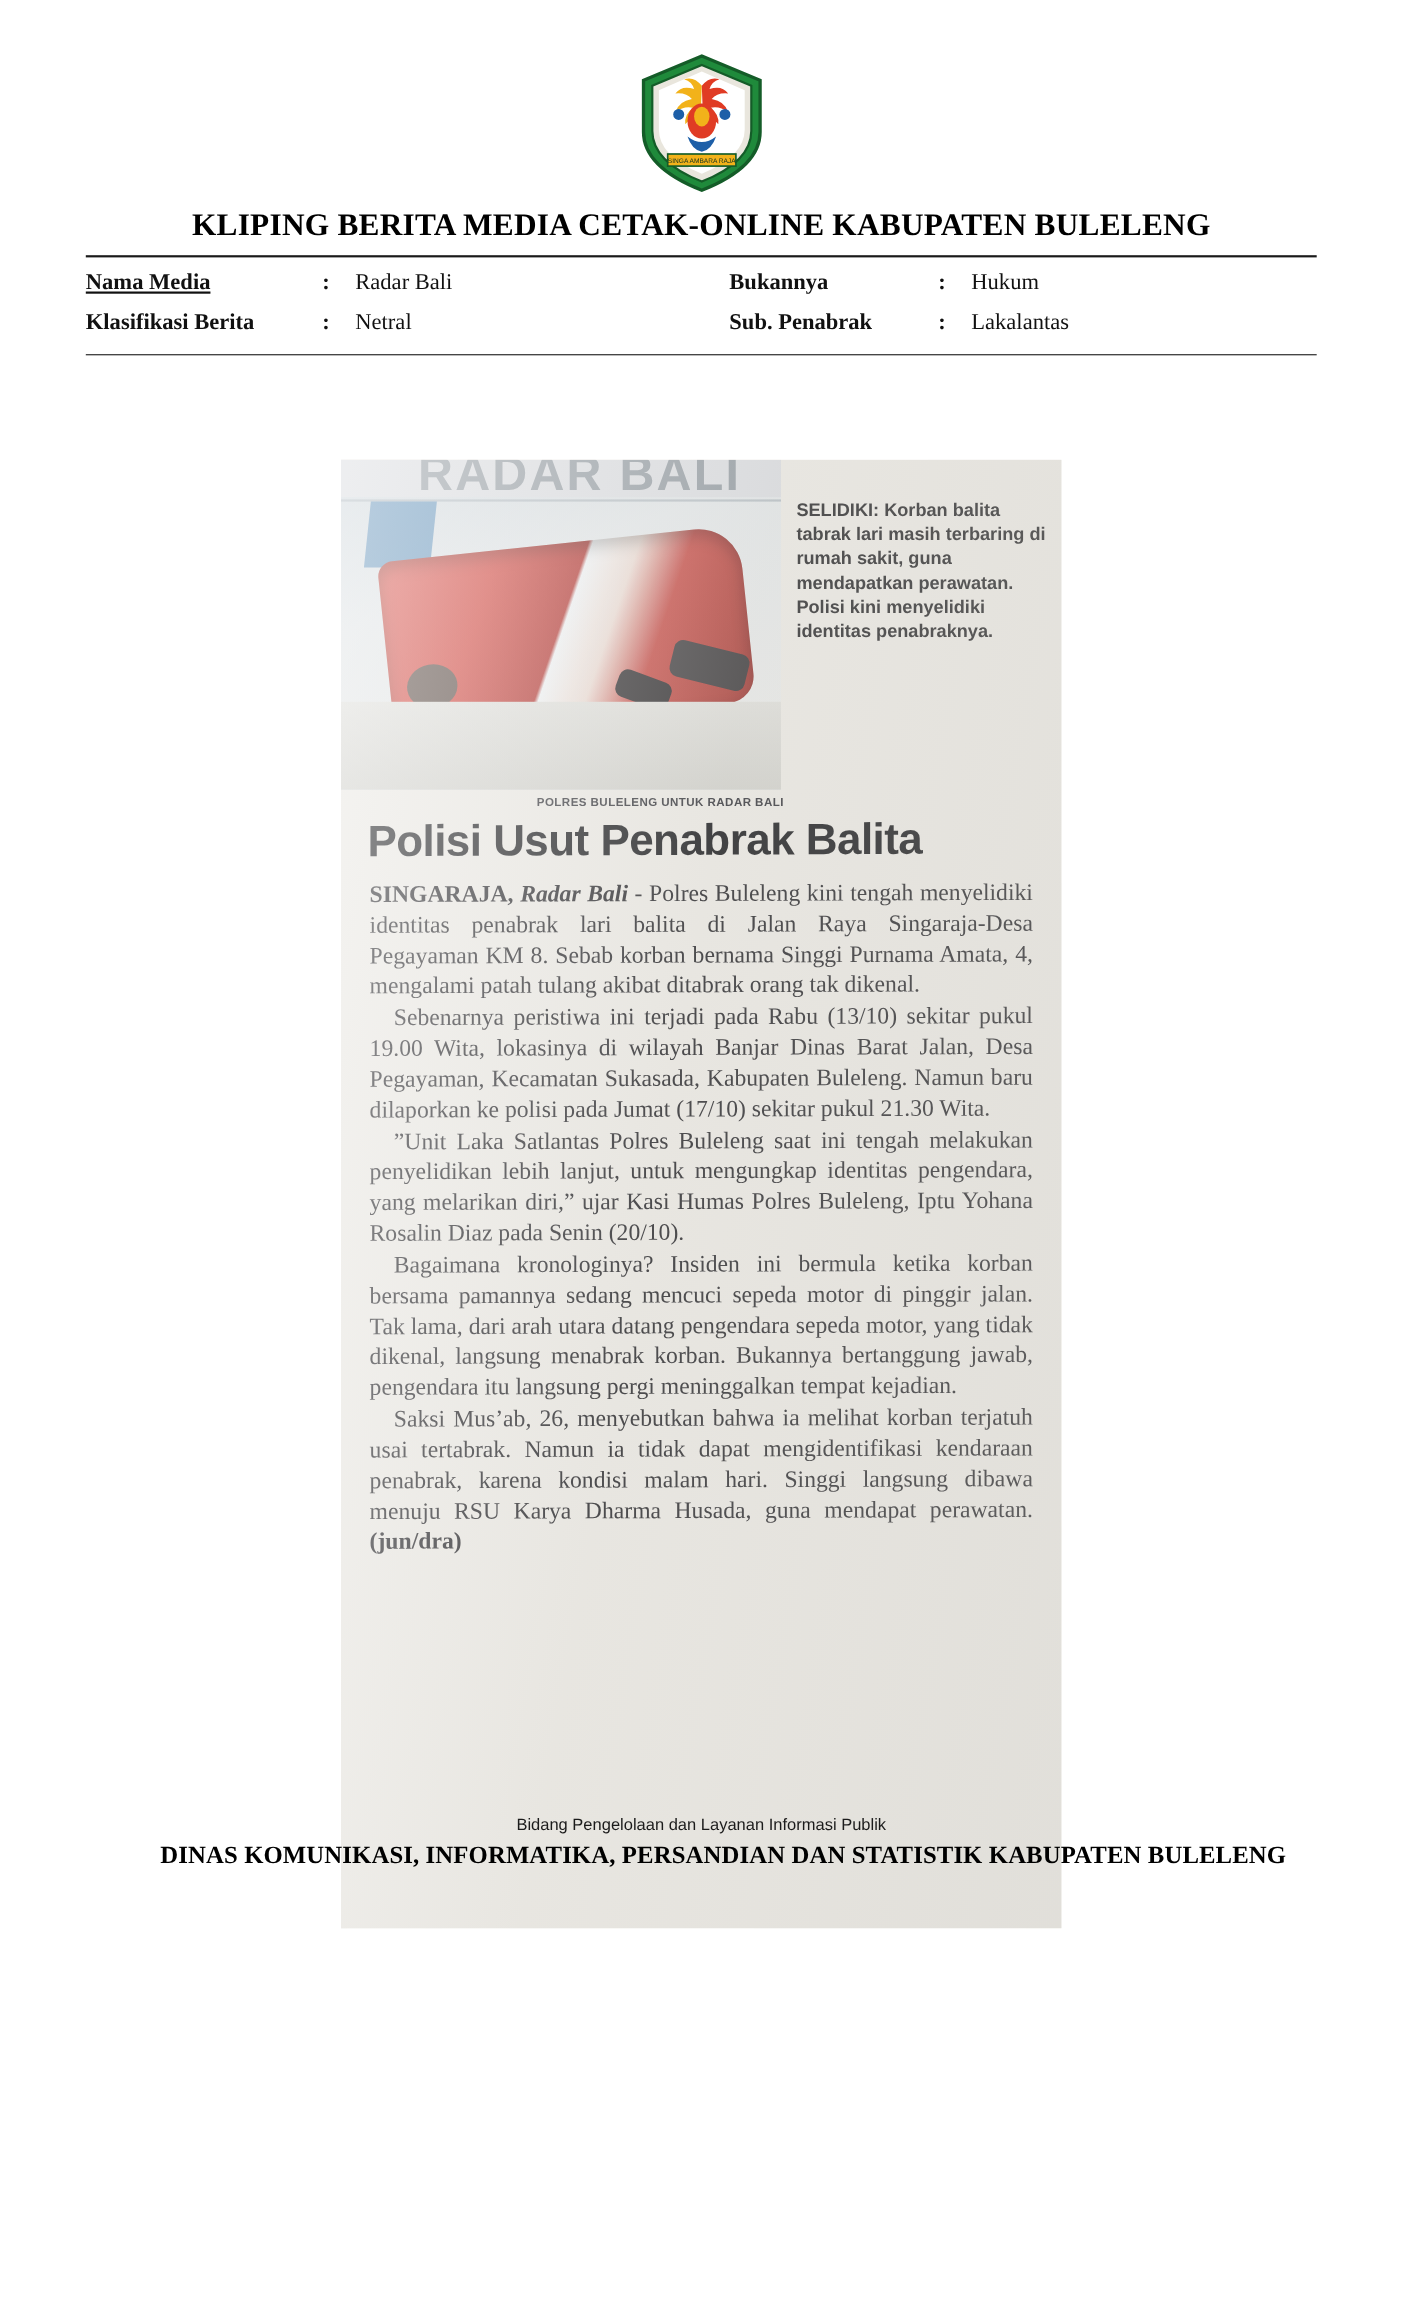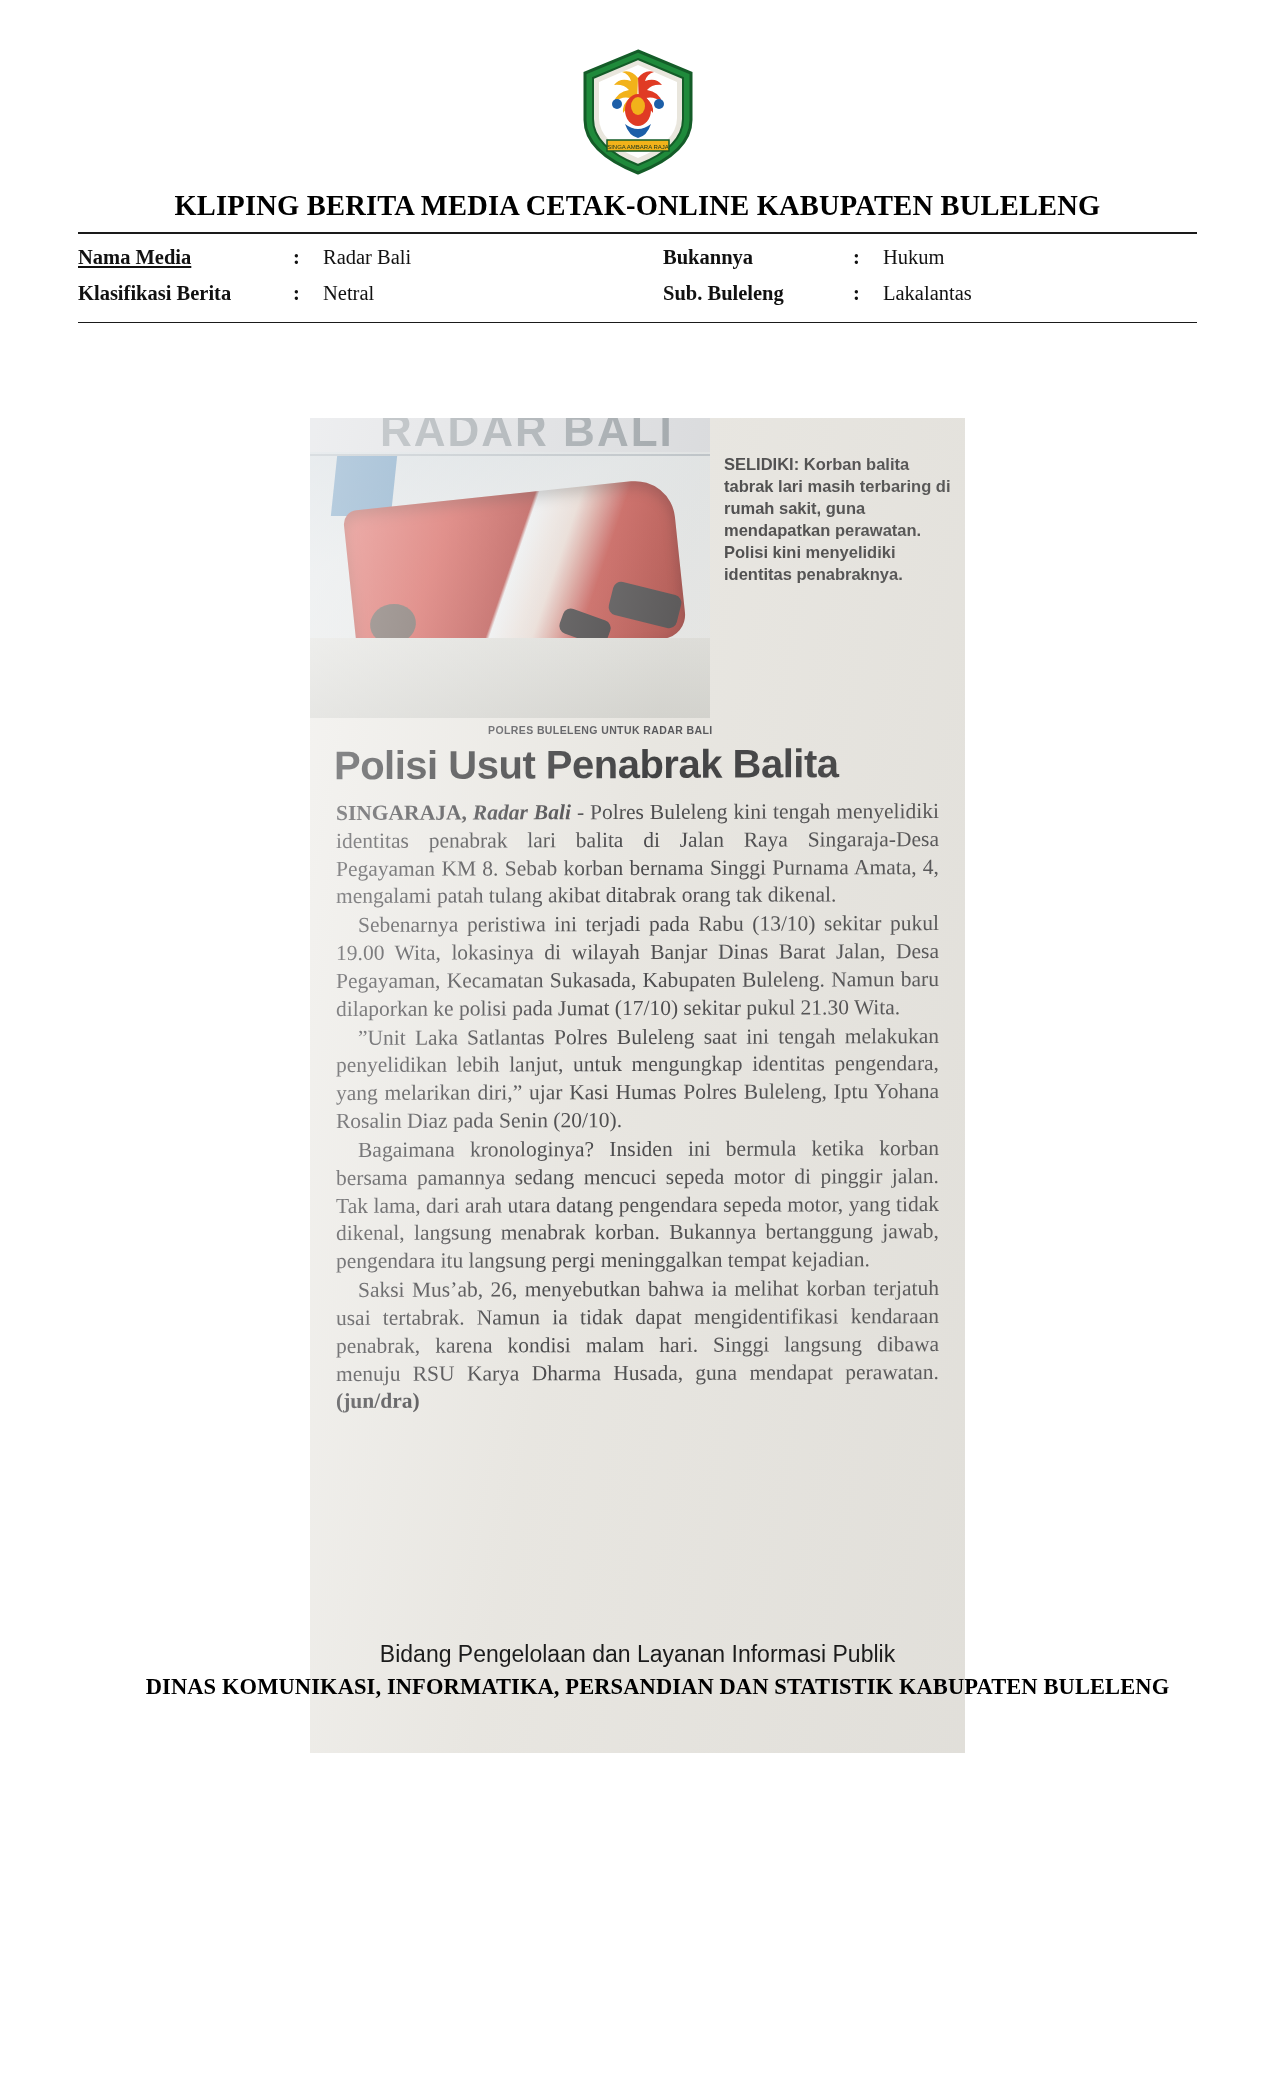--- a/index.html
+++ b/index.html
@@ -210,21 +210,21 @@
   
   .footer {
     position: absolute;
     left: 0;
     right: 0;
     bottom: 52px;
     text-align: center;
   }
   .footer-line1 {
     font-family: "Liberation Sans", sans-serif;
-    font-size: 23px;
+    font-size: 15px;
     color: #1b1b1b;
     margin-bottom: 6px;
   }
   .footer-line2 {
     font-family: "Liberation Serif", serif;
     font-weight: bold;
     font-size: 22.5px;
     color: #000;
     letter-spacing: 0.1px;
     margin-left: 40px;
@@ -271,21 +271,21 @@
       <td class="colon c2">:</td>
       <td class="val c3">Radar Bali</td>
       <td class="lbl c4">Bukannya</td>
       <td class="colon c5">:</td>
       <td class="val">Hukum</td>
     </tr>
     <tr>
       <td class="lbl">Klasifikasi Berita</td>
       <td class="colon">:</td>
       <td class="val">Netral</td>
-      <td class="lbl">Sub. Buleleng</td>
+      <td class="lbl">Sub. Penabrak</td>
       <td class="colon">:</td>
       <td class="val">Lakalantas</td>
     </tr>
   </tbody>
     </table>
 
   <hr class="rule thin">
 
   <div class="clip-wrap">
     <div class="clipping">

